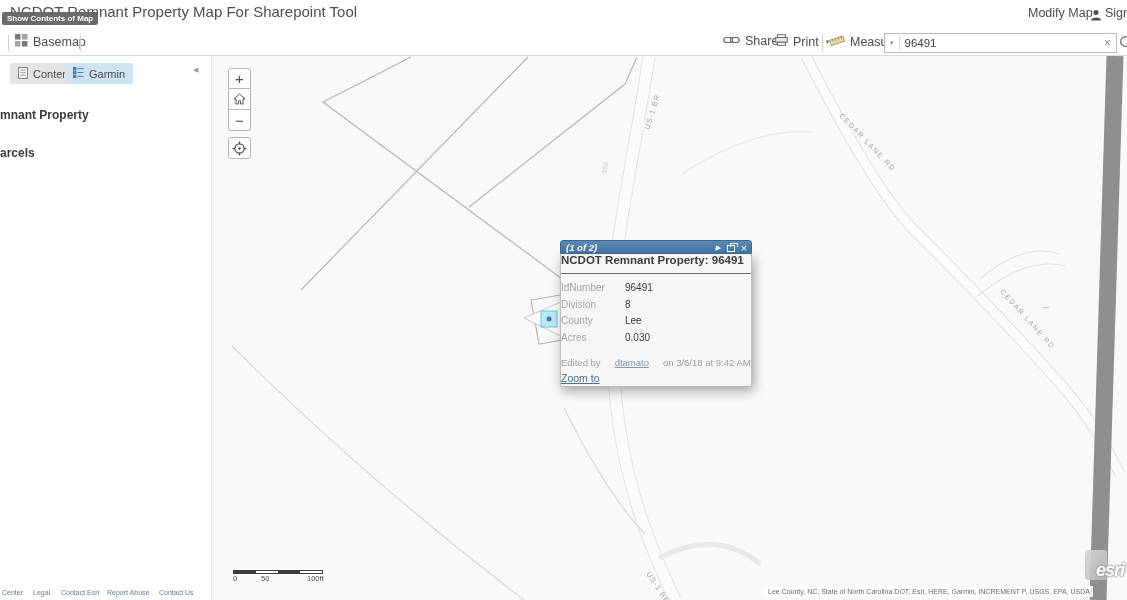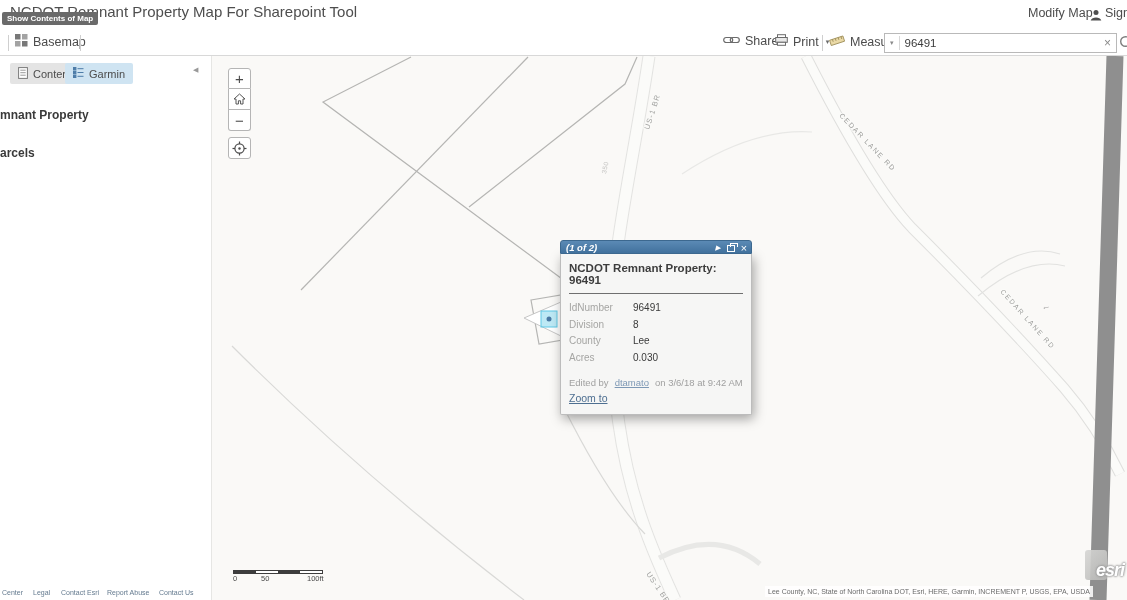--- a/index.html
+++ b/index.html
@@ -80,29 +80,29 @@
     border-radius:3px 3px 0 0; position:relative; color:#fff;font-style:italic;
   }
   .popup-header .pager { position:absolute; left:5px; top:1px; font-size:9.5px; font-weight:bold; }
   .ph-icons { position:absolute; right:4px; top:0; height:14px; display:flex; align-items:center; gap:6px; }
   .ph-next { font-size:7px; cursor:pointer; }
   .ph-pop  { width:8px; height:7px; border:1px solid #fff; position:relative; cursor:pointer; }
   .ph-pop::after { content:""; position:absolute; left:2px; top:-3px; width:6px; height:3px; border:1px solid #fff; border-bottom:none; }
   .ph-close { font-size:11px; line-height:10px; cursor:pointer; }
   .popup-body {
     background:#f6f6f5; border:1px solid #bcbcbc; border-top:none;
-    box-shadow:2px 4px 12px rgba(0,0,0,.35); padding:8px; border-radius:0 0 2px 2px;
+    box-shadow:2px 4px 12px rgba(0,0,0,.35); padding:0; border-radius:0 0 2px 2px;
   }
   .popup-title { font-size:11.5px; font-weight:bold; color:#3d3d3d; padding-bottom:7px; border-bottom:1px solid #6f6f6f; }
   .attr-table { margin-top:8px; }
   .attr-row { display:flex; font-size:10px; margin-bottom:5.5px; }
   .attr-row .lbl { width:64px; color:#a5a5a3; flex:none; }
   .attr-row .val { color:#3a3a3a; }
   .edited-line { margin-top:14px; font-size:9.5px; color:#a0a0a0; white-space:nowrap; overflow:hidden; }
-  .edited-line a { color:#7d98b5; text-decoration:underline; cursor:pointer; margin:0 6px; }
+  .edited-line a { color:#7d98b5; text-decoration:underline; cursor:pointer; margin:0 14px; }
   .zoomto { margin-bottom:2px; font-size:10.5px; color:#4e6f91; text-decoration:underline; cursor:pointer; display:inline-block; }
 
   
   .scalebar { left:233px; top:570px; z-index:20; }
   .sb-bar { width:90px; height:4px; border:1px solid #3d3d3d; display:flex; background:#fff; }
   .sb-seg { flex:1; } .sb-seg.dark { background:#3d3d3d; }
   .sb-labels { position:relative; height:9px; font-size:7.5px; color:#4a4a4a; }
   .sb-l0 { position:absolute; left:0; }
   .sb-l50 { position:absolute; left:28px; }
   .sb-l100 { position:absolute; left:74px; }

